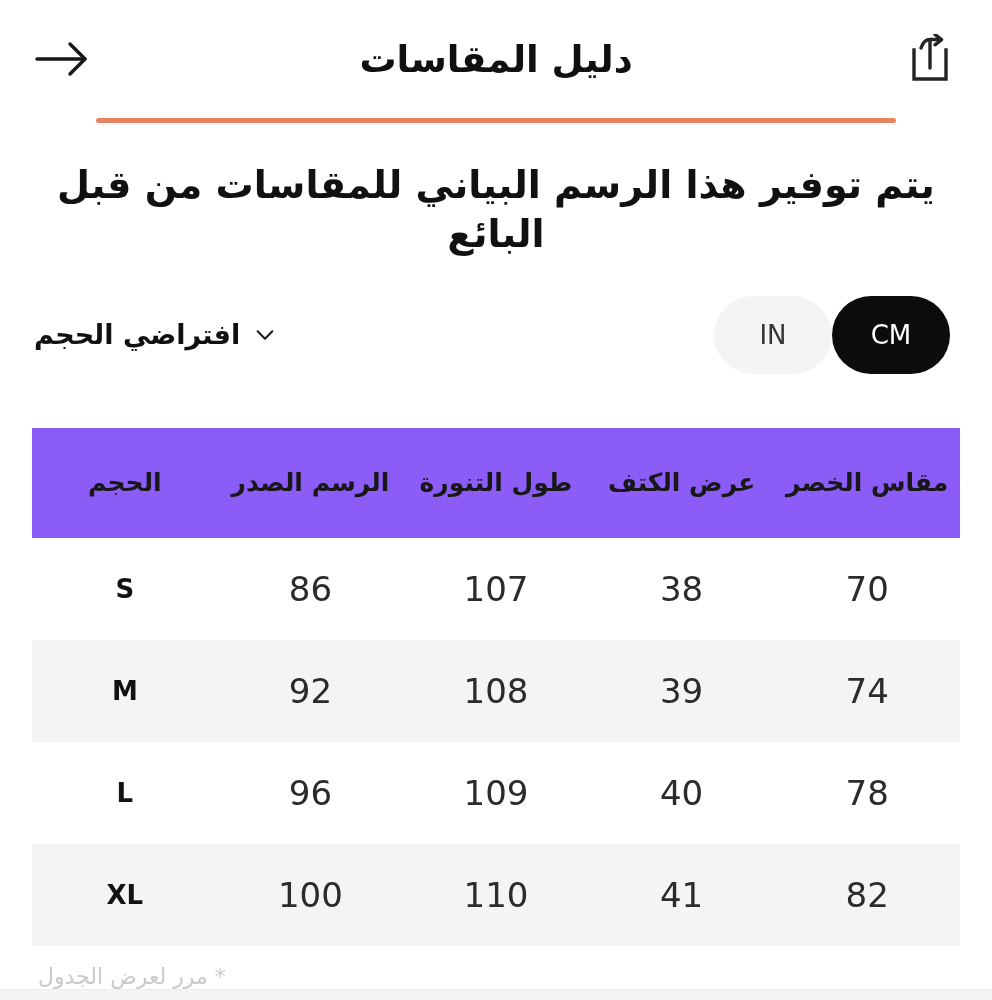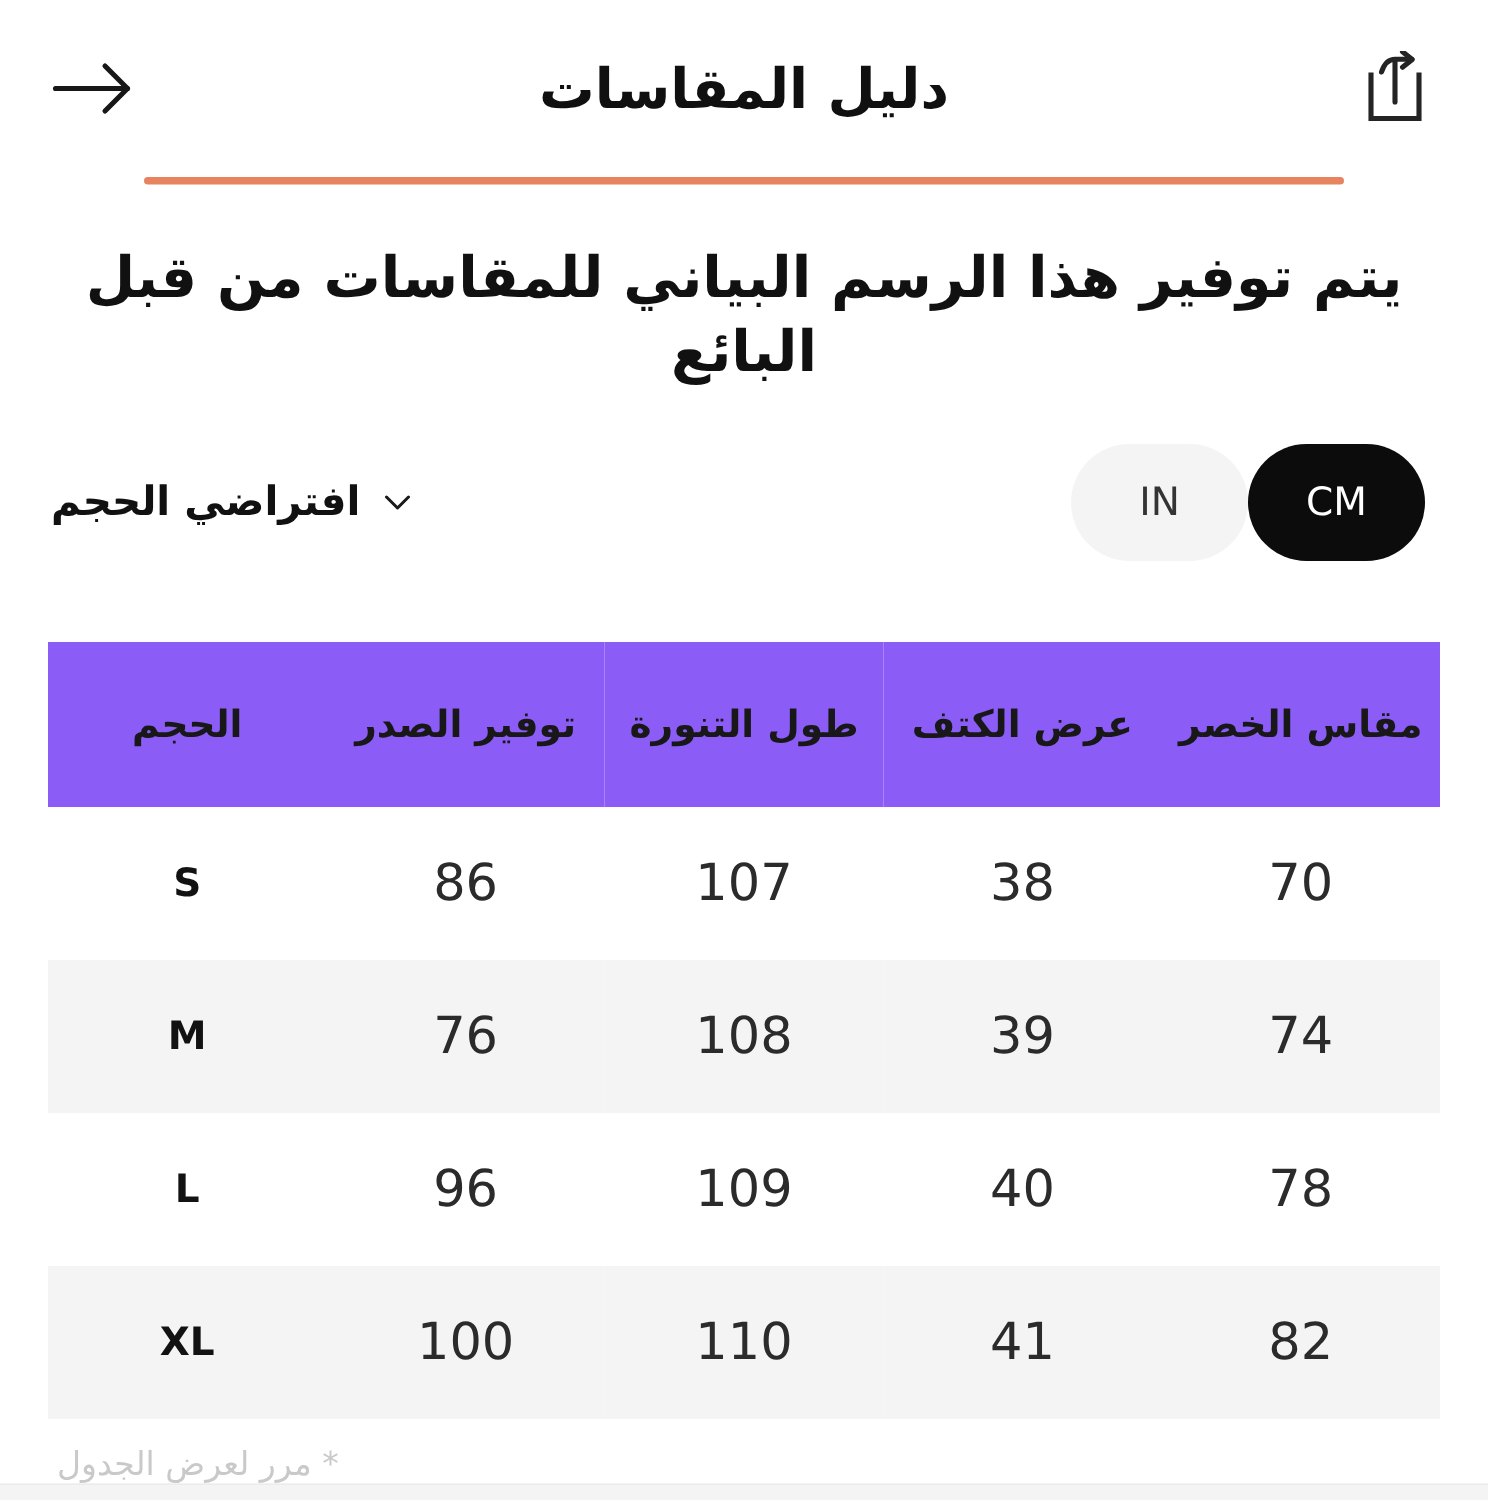--- a/index.html
+++ b/index.html
@@ -245,37 +245,37 @@
 
   </div>
 
   <div class="table-wrap">
     <table class="size-table">
       <thead>
         <tr>
           <th>مقاس الخصر</th>
           <th>عرض الكتف</th>
           <th>طول التنورة</th>
-          <th>توفير الصدر</th>
+          <th>الرسم الصدر</th>
           <th>الحجم</th>
         </tr>
       </thead>
       <tbody>
         <tr>
           <td>70</td>
           <td>38</td>
           <td>107</td>
           <td>86</td>
           <td class="size-cell">S</td>
         </tr>
         <tr class="alt">
           <td>74</td>
           <td>39</td>
           <td>108</td>
-          <td>76</td>
+          <td>92</td>
           <td class="size-cell">M</td>
         </tr>
         <tr>
           <td>78</td>
           <td>40</td>
           <td>109</td>
           <td>96</td>
           <td class="size-cell">L</td>
         </tr>
         <tr class="alt">

